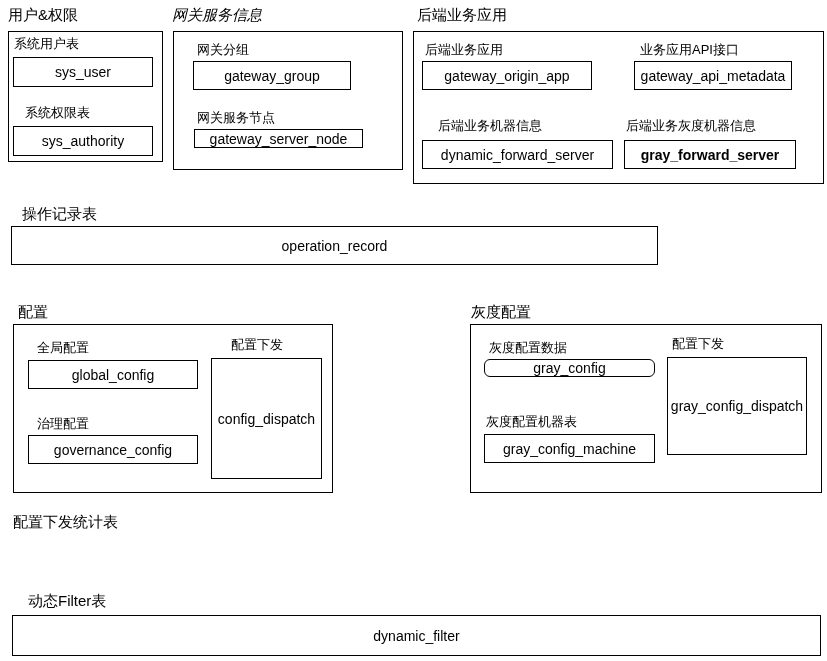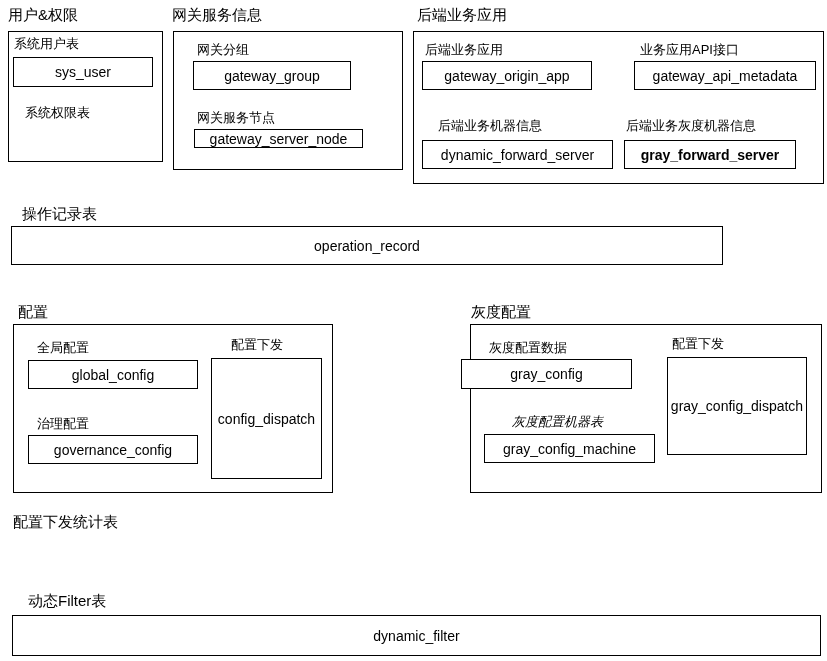--- a/index.html
+++ b/index.html
@@ -48,56 +48,57 @@
 </head>
 <body>
 
 <div class="canvas">
 
   <div class="group-title" style="left:8px; top:5px;">用户&amp;权限</div>
   <div class="group-box" style="left:8px; top:31px; width:155px; height:131px;"></div>
   <div class="item-label" style="left:14px; top:36px;">系统用户表</div>
   <div class="table-box" style="left:13px; top:57px; width:140px; height:30px;">sys_user</div>
   <div class="item-label" style="left:25px; top:105px;">系统权限表</div>
+  <div class="table-box" style="left:13px; top:126px; width:140px; height:30px;">sys_authority</div>
 
-  <div class="group-title" style="left:172px; top:5px;">网关服务信息</div>
+  <div class="group-title" style="left:172px; top:5px;font-style:italic;">网关服务信息</div>
   <div class="group-box" style="left:173px; top:31px; width:230px; height:139px;"></div>
   <div class="item-label" style="left:197px; top:42px;">网关分组</div>
   <div class="table-box" style="left:193px; top:61px; width:158px; height:29px;">gateway_group</div>
   <div class="item-label" style="left:197px; top:110px;">网关服务节点</div>
   <div class="table-box" style="left:194px; top:129px; width:169px; height:19px;">gateway_server_node</div>
 
   <div class="group-title" style="left:417px; top:5px;">后端业务应用</div>
   <div class="group-box" style="left:413px; top:31px; width:411px; height:153px;"></div>
   <div class="item-label" style="left:425px; top:42px;">后端业务应用</div>
   <div class="table-box" style="left:422px; top:61px; width:170px; height:29px;">gateway_origin_app</div>
   <div class="item-label" style="left:640px; top:42px;">业务应用API接口</div>
-  <div class="table-box" style="left:634px; top:61px; width:182px; height:29px;">gateway_api_metadata</div>
+  <div class="table-box" style="left:634px; top:61px; width:158px; height:29px;">gateway_api_metadata</div>
   <div class="item-label" style="left:438px; top:118px;">后端业务机器信息</div>
   <div class="table-box" style="left:422px; top:140px; width:191px; height:29px;">dynamic_forward_server</div>
   <div class="item-label" style="left:626px; top:118px;">后端业务灰度机器信息</div>
   <div class="table-box" style="left:624px; top:140px; width:172px; height:29px;font-weight:bold;">gray_forward_server</div>
 
   <div class="group-title" style="left:22px; top:204px;">操作记录表</div>
-  <div class="table-box" style="left:11px; top:226px; width:712px; height:39px;">operation_record</div>
+  <div class="table-box" style="left:11px; top:226px; width:647px; height:39px;">operation_record</div>
 
   <div class="group-title" style="left:18px; top:302px;">配置</div>
   <div class="group-box" style="left:13px; top:324px; width:320px; height:169px;"></div>
   <div class="item-label" style="left:37px; top:340px;">全局配置</div>
   <div class="table-box" style="left:28px; top:360px; width:170px; height:29px;">global_config</div>
   <div class="item-label" style="left:37px; top:416px;">治理配置</div>
   <div class="table-box" style="left:28px; top:435px; width:170px; height:29px;">governance_config</div>
   <div class="item-label" style="left:231px; top:337px;">配置下发</div>
   <div class="table-box" style="left:211px; top:358px; width:111px; height:121px;">config_dispatch</div>
 
   <div class="group-title" style="left:471px; top:302px;">灰度配置</div>
   <div class="group-box" style="left:470px; top:324px; width:352px; height:169px;"></div>
   <div class="item-label" style="left:489px; top:340px;">灰度配置数据</div>
-  <div class="table-box" style="left:461px; top:359px; width:171px; height:30px;">gray_config</div>
-  <div class="item-label" style="left:512px; top:414px;font-style:italic;">灰度配置机器表</div>
+  <div class="table-box" style="left:484px; top:359px; width:171px; height:18px;border-radius:6px;">gray_config</div>
+  <div class="item-label" style="left:486px; top:414px;">灰度配置机器表</div>
   <div class="table-box" style="left:484px; top:434px; width:171px; height:29px;">gray_config_machine</div>
   <div class="item-label" style="left:672px; top:336px;">配置下发</div>
   <div class="table-box" style="left:667px; top:357px; width:140px; height:98px;">gray_config_dispatch</div>
 
   <div class="group-title" style="left:13px; top:512px;">配置下发统计表</div>
 
   <div class="group-title" style="left:28px; top:591px;">动态Filter表</div>
   <div class="table-box" style="left:12px; top:615px; width:809px; height:41px;">dynamic_filter</div>
 
 </div>

